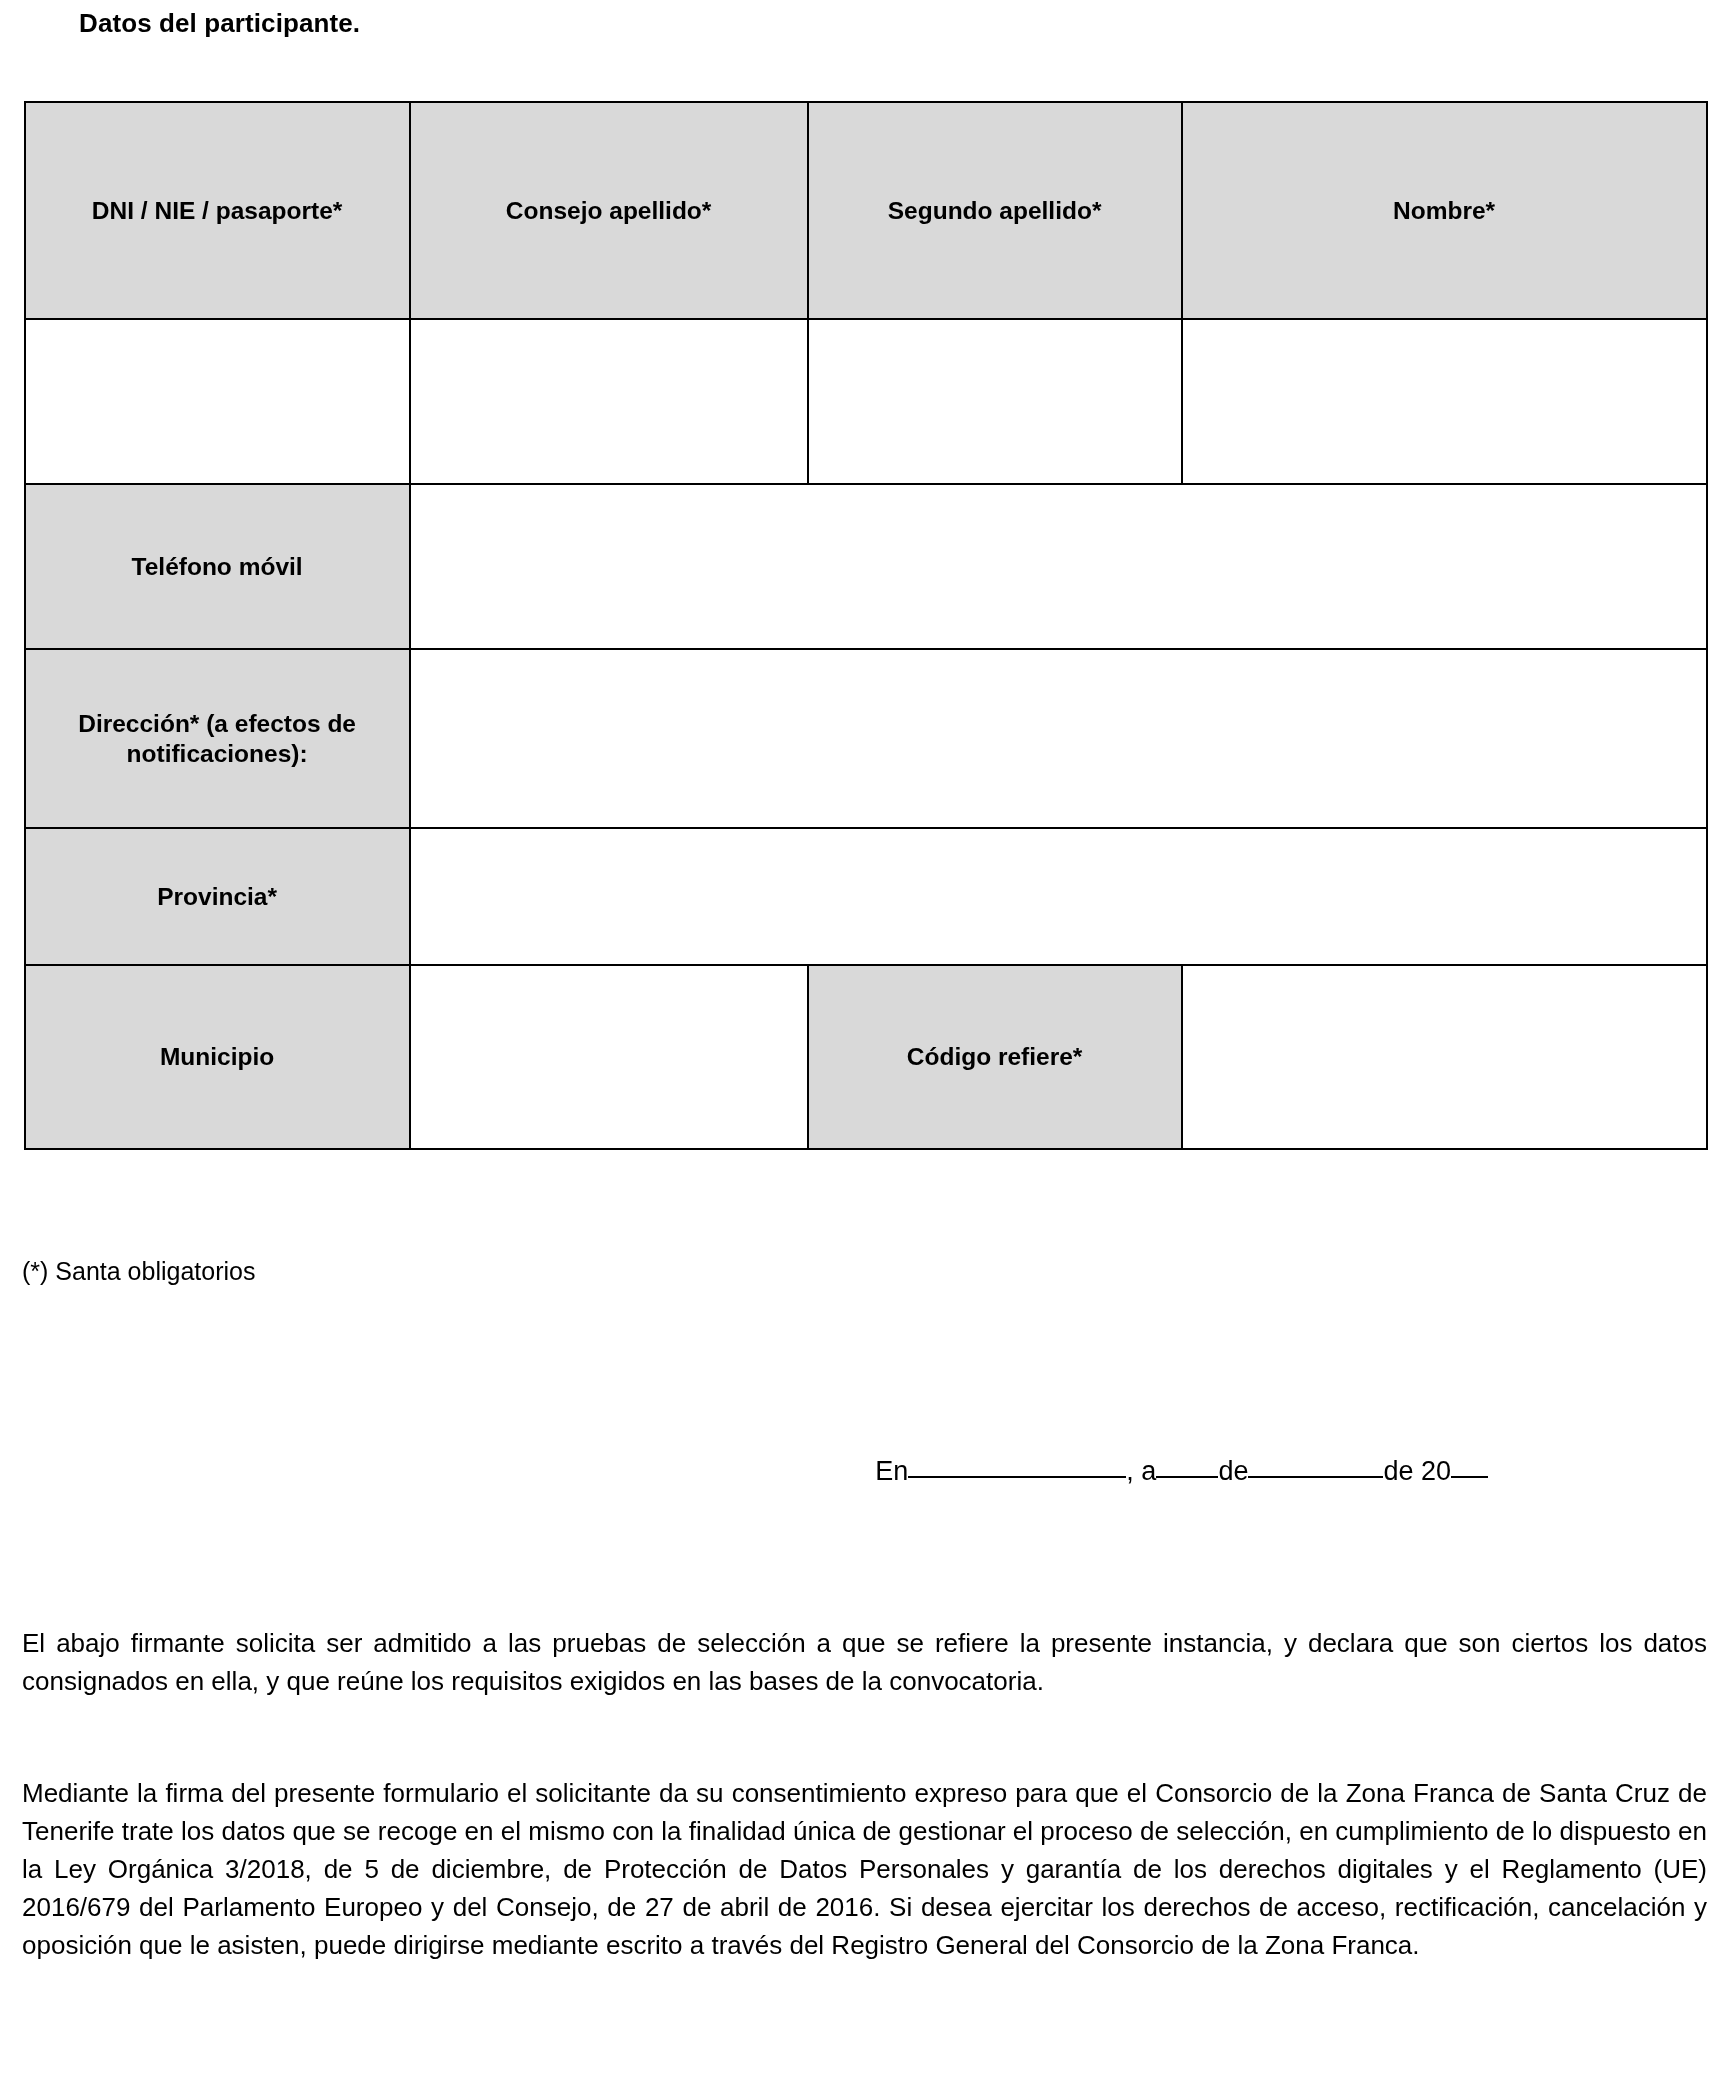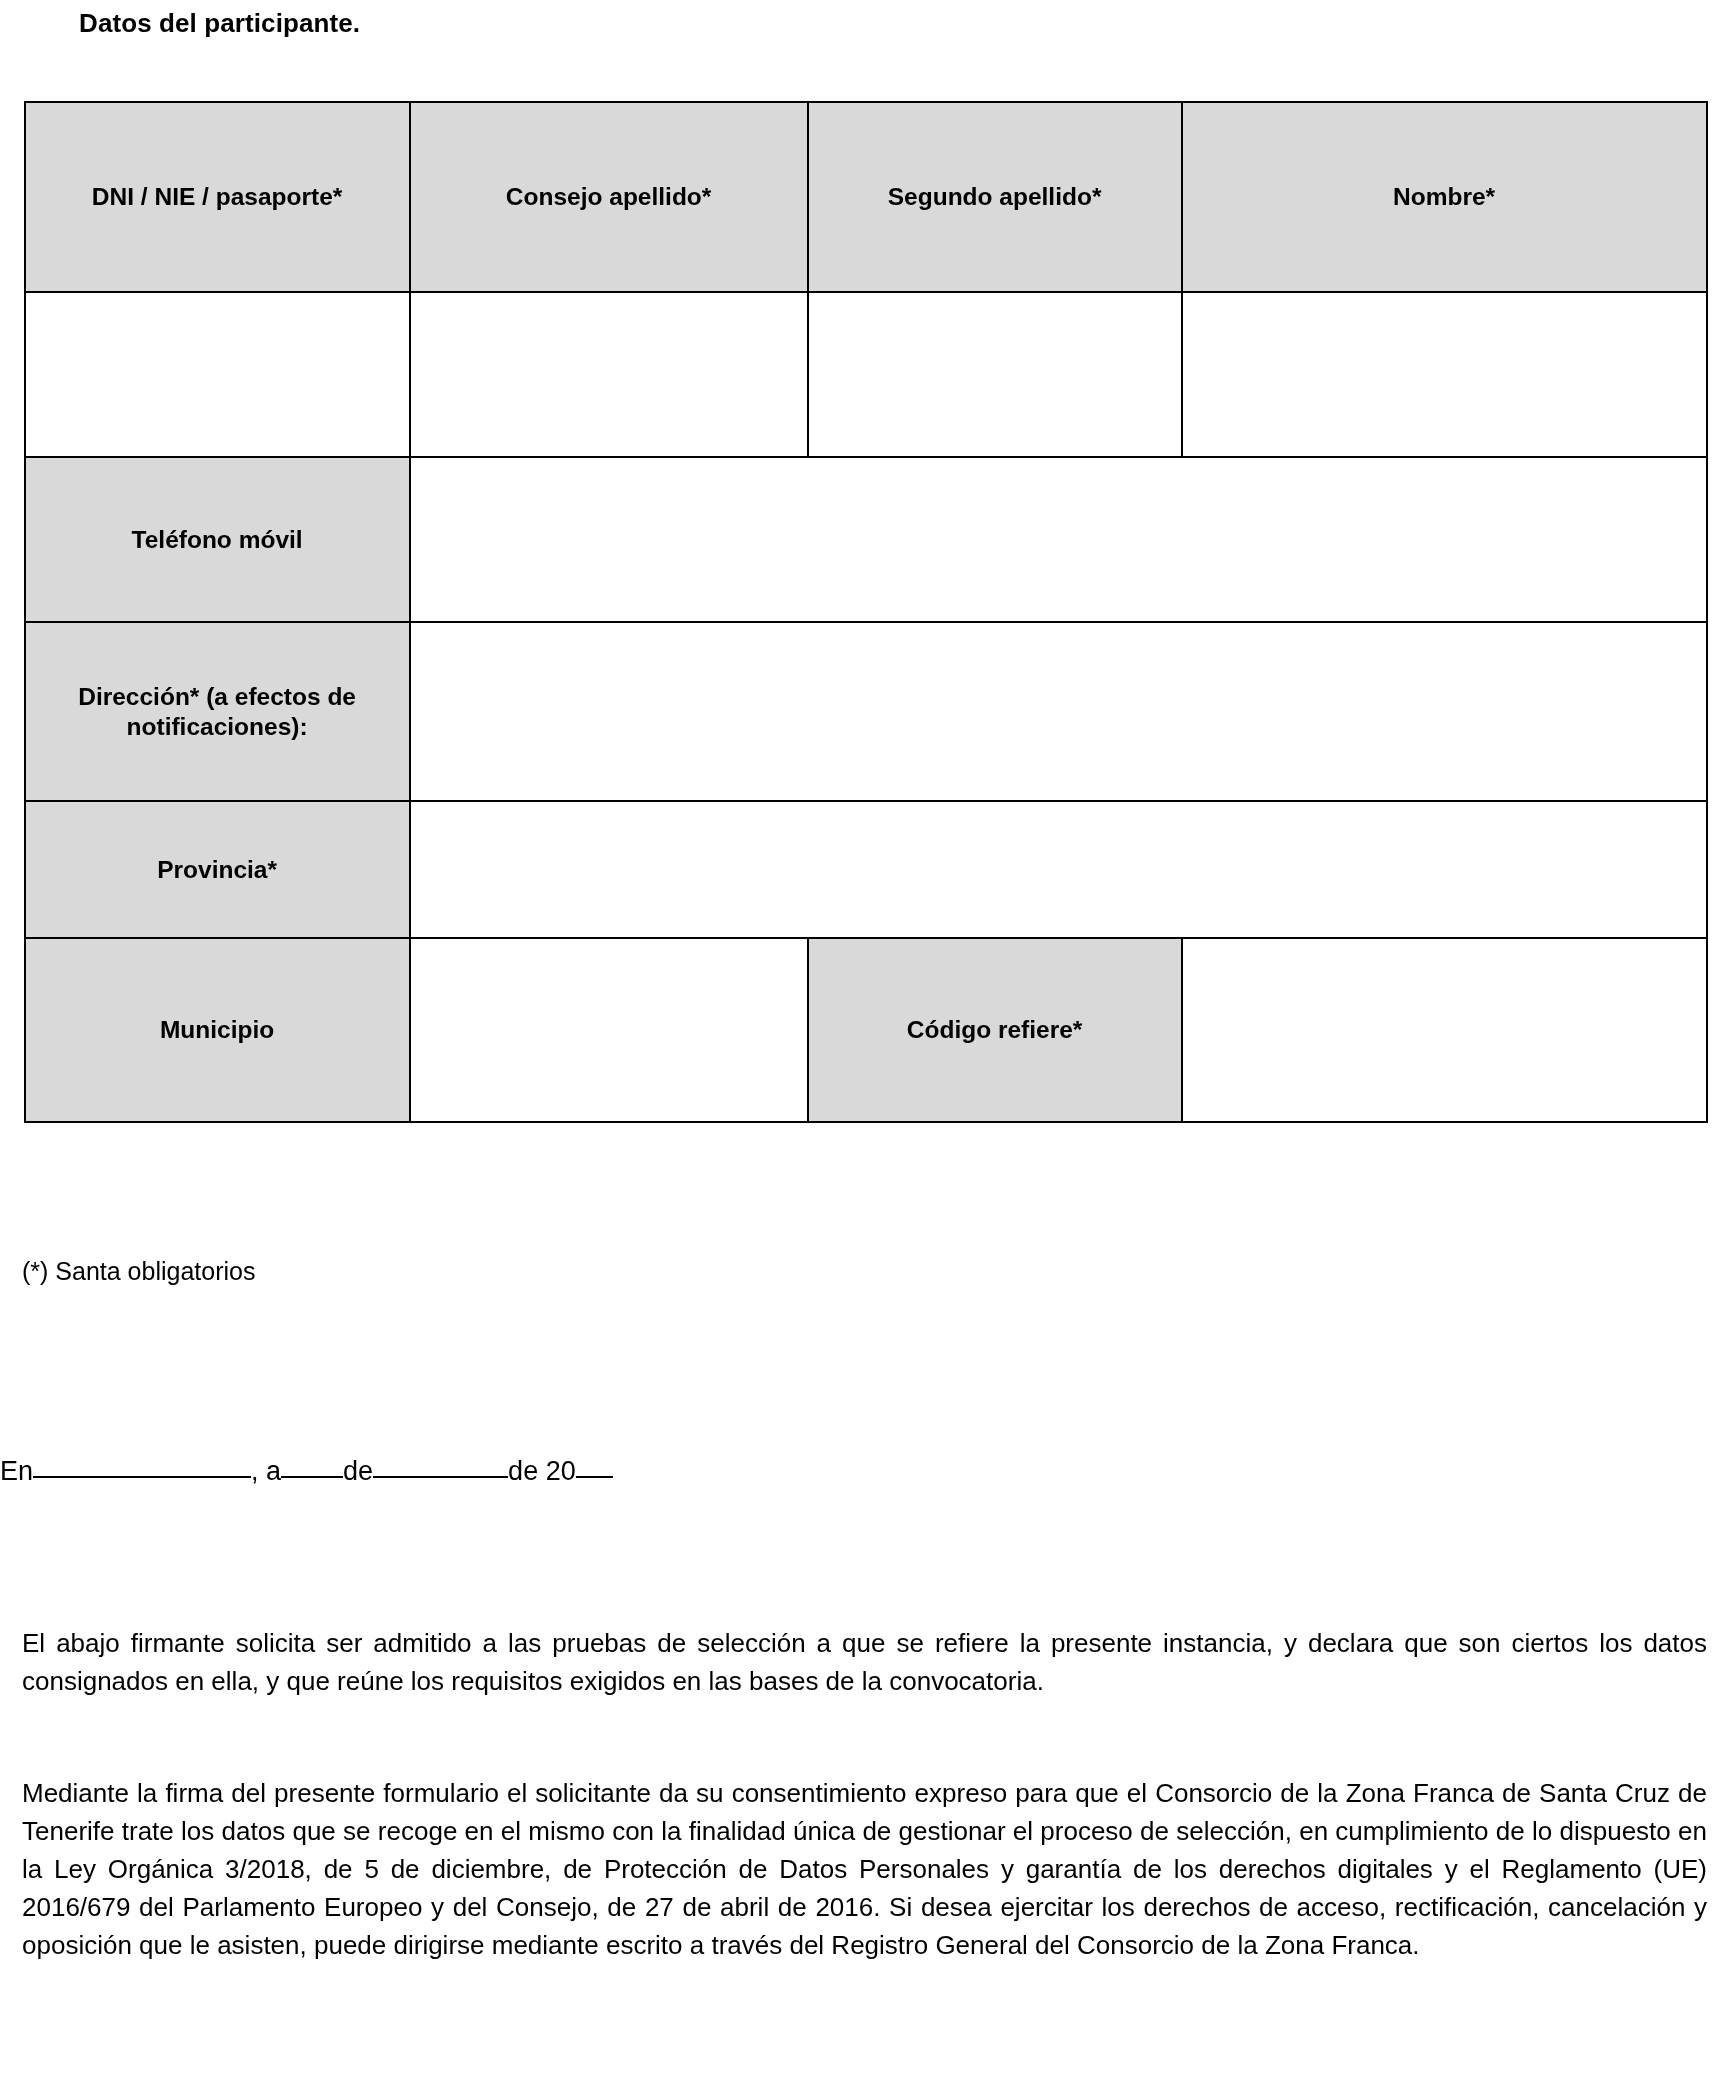--- a/index.html
+++ b/index.html
@@ -59,21 +59,21 @@
   }
   .header-cell {
     background: #d9d9d9;
     text-align: center;
     padding: 6.7px 8.4px;
   }
   .input-cell {
     background: #ffffff;
   }
 
-  .r-head { height: 190px; }
+  .r-head { height: 217px; }
   .r-blank { height: 165px; }
   .r-email { height: 167px; }
   .r-phone { height: 165px; }
   .r-addr { height: 179px; }
   .r-prov { height: 137px; }
   .r-muni { height: 184px; }
 
   
   .obligatory-note {
     position: absolute;
@@ -82,21 +82,21 @@
     font-size: 25px;
     line-height: 32px;
   }
 
   
   .place-date {
     position: absolute;
     left: 0;
     top: 1453px;
     width: 1488px;
-    text-align: left;
+    text-align: right;
     font-size: 27px;
     line-height: 37px;
     white-space: nowrap;
   }
   .place-date .rule {
     display: inline-block;
     border-bottom: 2.5px solid #000000;
     vertical-align: 1.7px;
   }
   .rule-place { width: 218px; }

